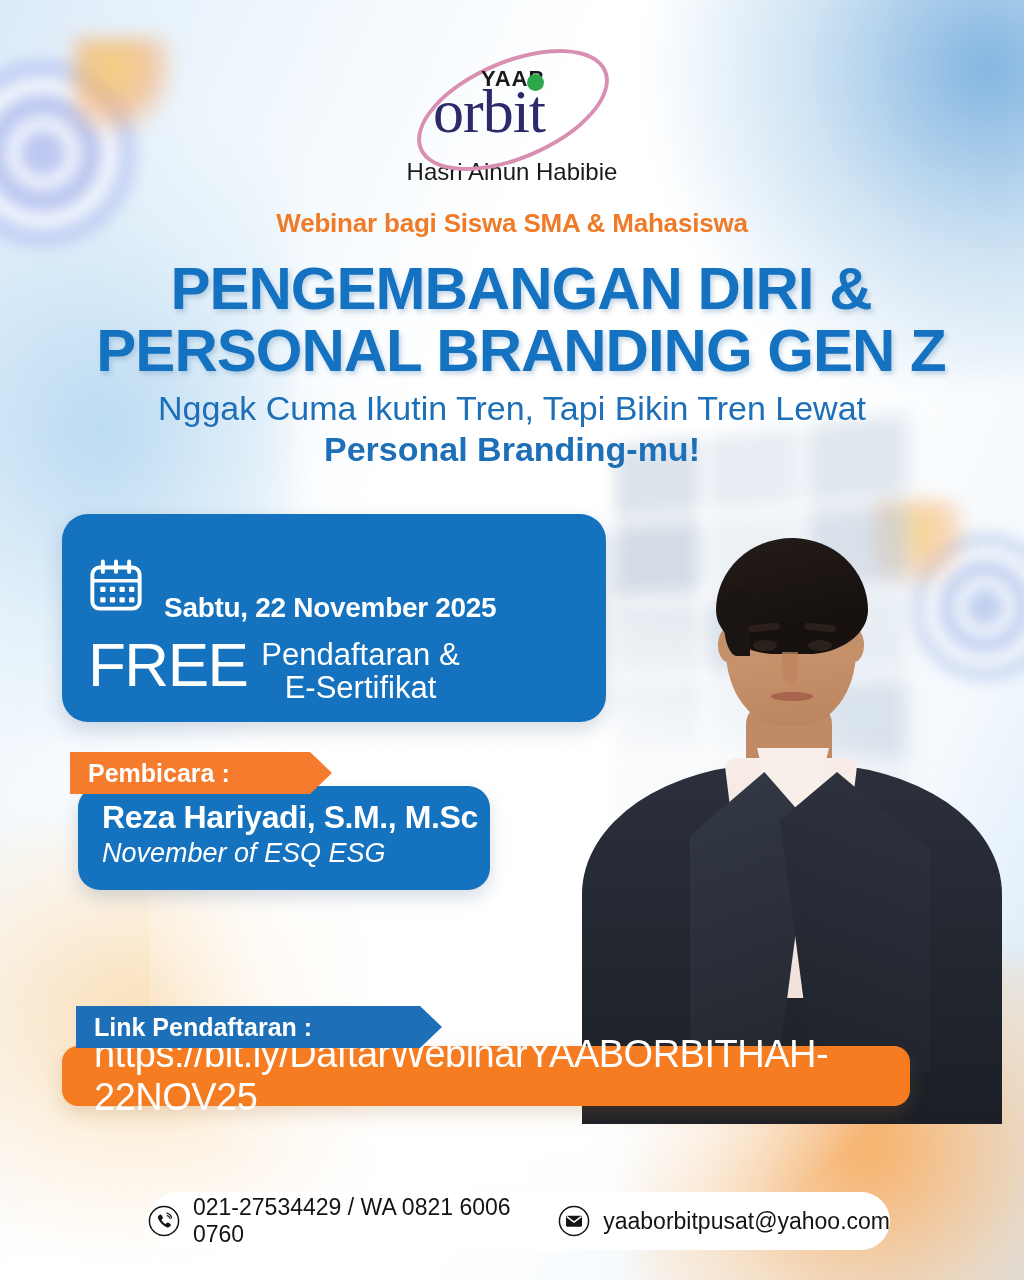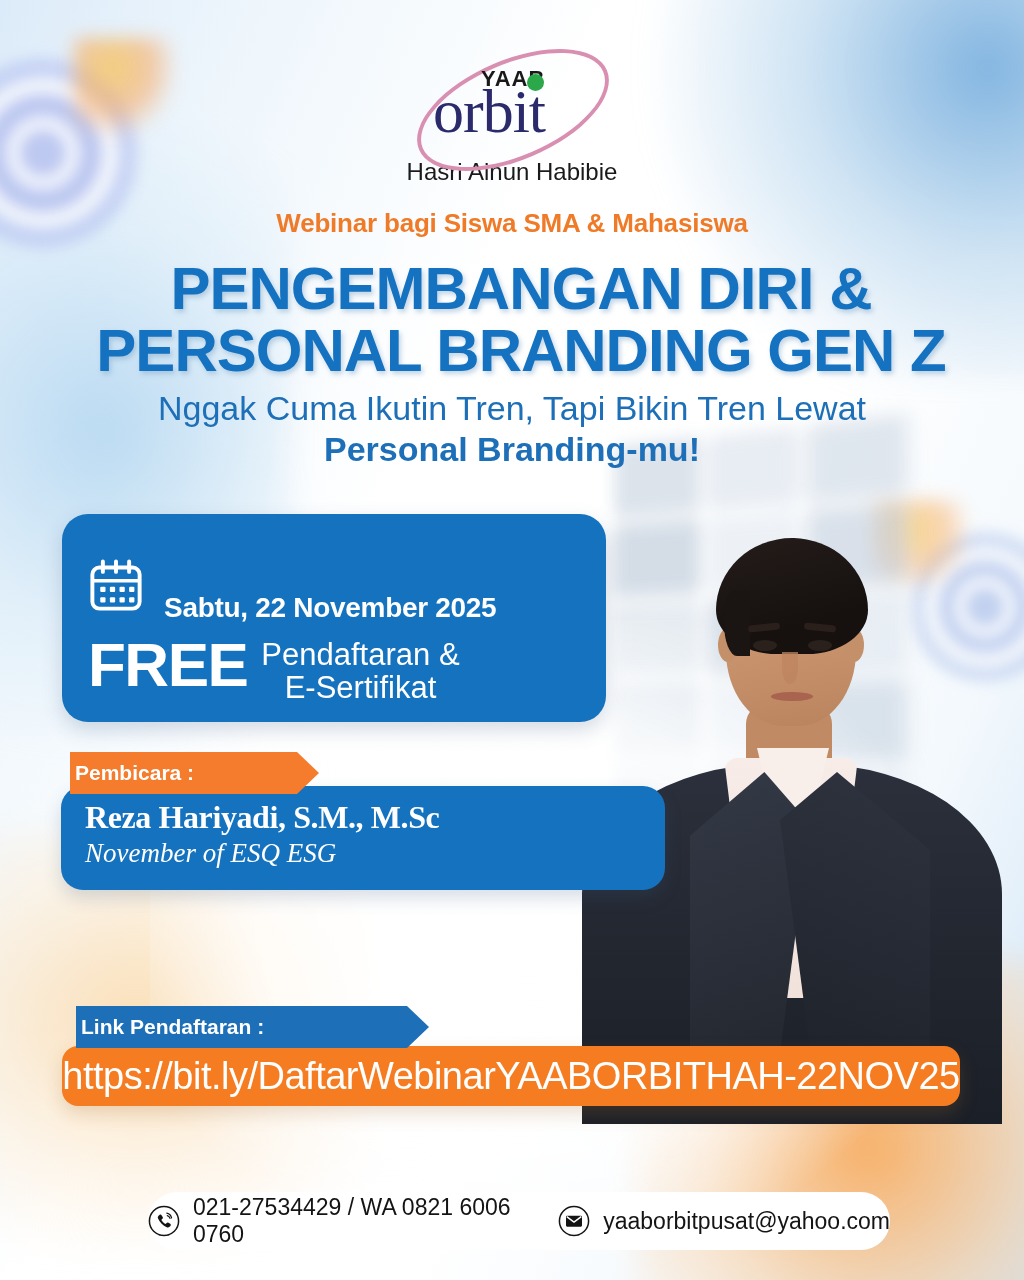--- a/index.html
+++ b/index.html
@@ -284,80 +284,80 @@
   .info-time {
     font-size: 26px; font-weight: 400; letter-spacing: .5px;
     line-height: 1.2;
   }
   .free-row {
     position: absolute;
     left: 26px; top: 122px;
     display: flex; align-items: flex-start; gap: 14px;
   }
   .free-word {
-    font-size: 62px; font-weight: 700;
+    font-size: 62px; font-weight: 400;
     color: #ffffff; letter-spacing: -1.5px;
     line-height: .92;
   }
   .free-desc {
     font-size: 31px; color: #ffffff;
     line-height: 1.08; padding-top: 2px; text-align: center;
   }
 
   
   .tag {
     position: absolute;
     height: 42px;
     display: flex; align-items: center;
-    padding: 0 30px 0 5px;
-    font-size: 21px; font-weight: 700;
+    padding: 0 30px 0 18px;
+    font-size: 25px; font-weight: 700;
     color: #ffffff;
     clip-path: polygon(0 0, calc(100% - 22px) 0, 100% 50%, calc(100% - 22px) 100%, 0 100%);
   }
   .tag-pembicara {
     left: 70px; top: 752px;
     background: #f47c2c;
     width: 214px;
     z-index: 3;
   }
   .speaker-card {
     position: absolute;
-    left: 61px; top: 786px;
-    width: 604px; height: 104px;
+    left: 78px; top: 786px;
+    width: 412px; height: 104px;
     background: #1572be;
     border-radius: 22px;
     box-shadow: 0 8px 18px rgba(60,90,130,.2);
     padding: 12px 0 0 24px;
     box-sizing: border-box;
-    font-family: Liberation Serif, serif;
   }
   .speaker-name {
     font-size: 32px; font-weight: 700; color: #ffffff;
     letter-spacing: -.4px; line-height: 1.22;
   }
   .speaker-role {
     font-size: 27px; font-style: italic; color: #ffffff;
     line-height: 1.2;
   }
 
   
   .tag-link {
     left: 76px; top: 1006px;
     background: #1d6fb8;
     width: 318px;
     z-index: 3;
   }
   .link-bar {
     position: absolute;
     left: 62px; top: 1046px;
-    width: 898px; height: 60px;
+    width: 816px; height: 60px;
     background: #f57c20;
     border-radius: 16px;
     display: flex; align-items: center; justify-content: center;
     box-shadow: 0 8px 18px rgba(170,110,50,.22);
+    padding-left: 32px;
   }
   .link-text {
     font-size: 38px; font-weight: 400;
     color: #ffffff; letter-spacing: -.5px;
   }
 
   
   .footer {
     position: absolute;
     left: 148px; top: 1192px;

